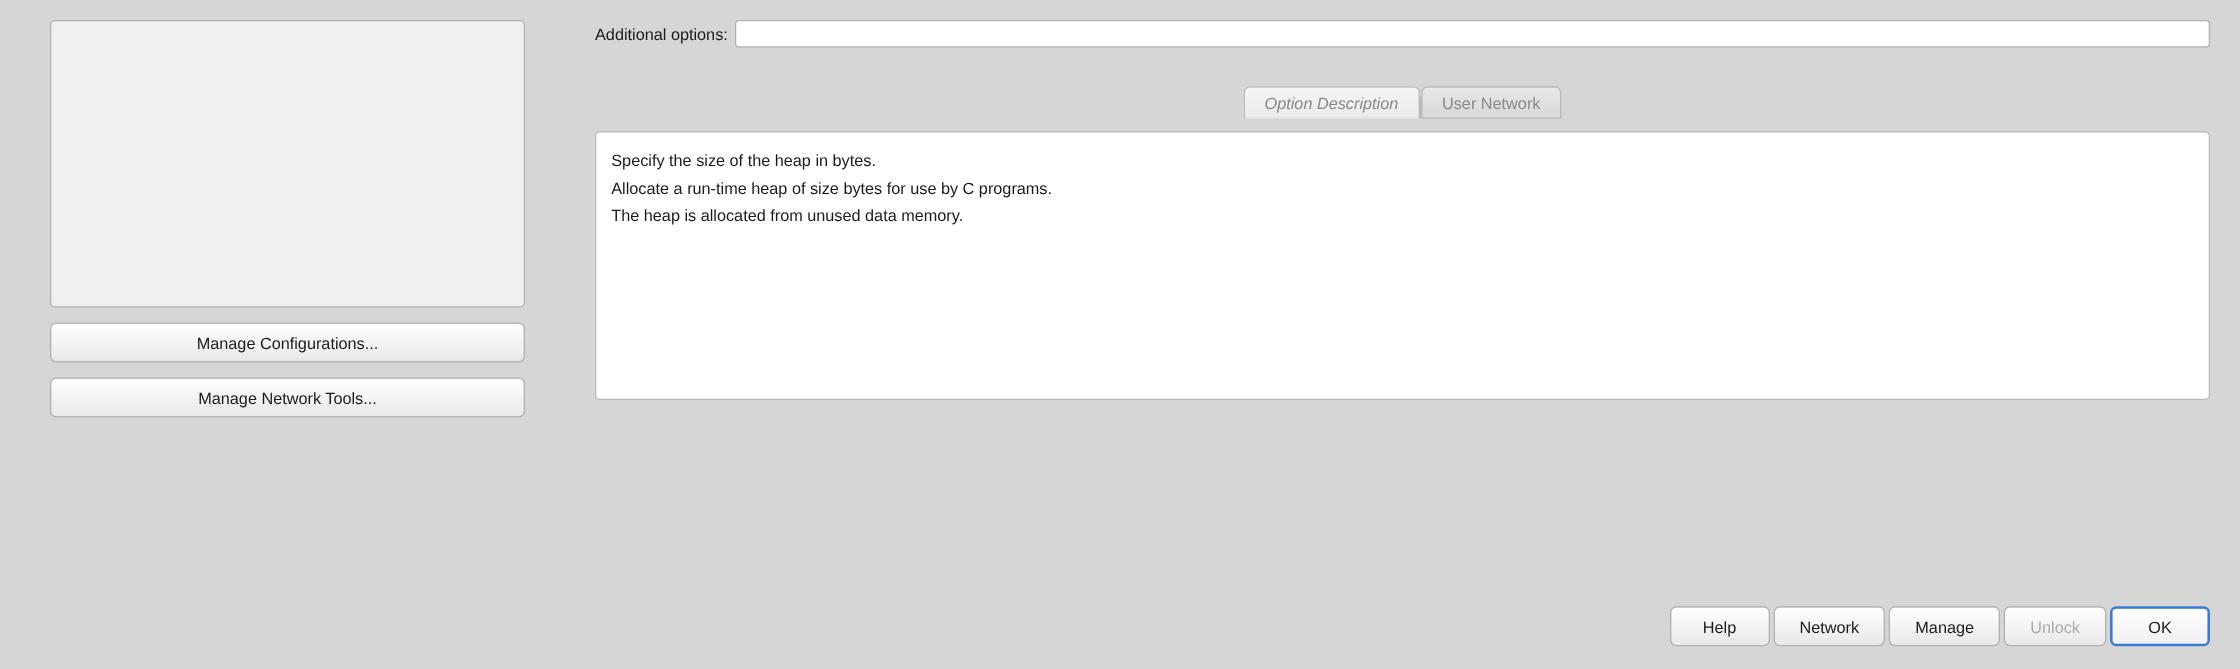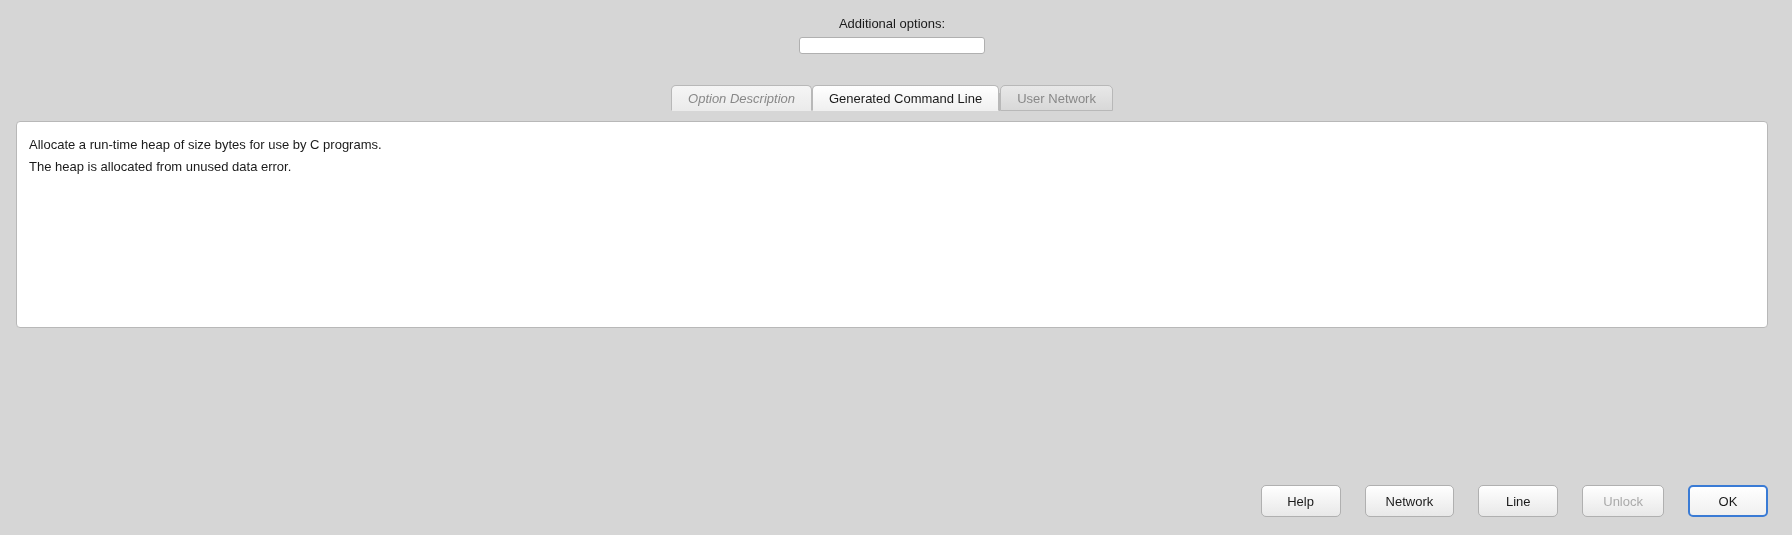--- a/index.html
+++ b/index.html
@@ -66,21 +66,20 @@
       flex-direction: column;
       padding: 16px 24px 16px 16px;
       gap: 10px;
     }
 
     .additional-options-row {
       display: flex;
       align-items: center;
       gap: 6px;
       margin-bottom: 4px;
-      flex-direction: column;
     }
 
     .additional-options-label {
       font-size: 13px;
       color: #1a1a1a;
       white-space: nowrap;
     }
 
     .additional-options-input {
       flex: 1;
@@ -155,21 +154,21 @@
     .bottom-bar {
       position: absolute;
       bottom: 0;
       left: 0;
       right: 0;
       height: 68px;
       display: flex;
       align-items: center;
       justify-content: flex-end;
       padding: 0 24px;
-      gap: 24px;
+      gap: 3px;
       background-color: #d6d6d6;
     }
 
     .bottom-btn {
       height: 32px;
       min-width: 80px;
       padding: 0 20px;
       background: linear-gradient(to bottom, #ffffff, #e8e8e8);
       border: 1px solid #b0b0b0;
       border-radius: 5px;
@@ -199,62 +198,71 @@
       align-items: flex-end;
       justify-content: center;
       margin-top: 17px;
     }
   </style>
 </head>
 <body>
 
 <div class="main-container">
 
+  <div class="left-panel">
+    <div class="left-box"></div>
+
+    <button class="manage-btn">
+      <span>Manage Configurations...</span>
+    </button>
+
+    <button class="manage-btn">
+      <span>Manage Network Tools...</span>
+    </button>
+  </div>
 
   <div class="right-panel">
 
     <div class="additional-options-row">
       <span class="additional-options-label">Additional options:</span>
       <input class="additional-options-input" type="text" value="" style="">
     </div>
 
     <div class="tabs-container">
       <div class="tab active">
         <span>Option Description</span>
-      </div>
-      <div class="tab selected">
-        <span>Generated Command Line</span>
       </div>
       <div class="tab-separator"></div>
       <div class="tab">
         <span>User Network</span>
       </div>
     </div>
 
     <div class="tab-content-area">
       <div class="description-text">
+        <div>Specify the size of the heap in bytes.</div>
         <div>Allocate a run-time heap of size bytes for use by C programs.</div>
-        <div>The heap is allocated from unused data error.</div>
+        <div>The heap is allocated from unused data memory.</div>
       </div>
     </div>
 
     <div class="spacer"></div>
   </div>
 
 </div>
 
 <div class="bottom-bar">
   <button class="bottom-btn">
     <span>Help</span>
   </button>
   <button class="bottom-btn">
     <span>Network</span>
   </button>
   <button class="bottom-btn">
-    <span>Line</span>
+    <span>Manage</span>
   </button>
   <button class="bottom-btn disabled">
     <span>Unlock</span>
   </button>
   <button class="bottom-btn ok-btn">
     <span>OK</span>
   </button>
 </div>
 
 </body></html>

